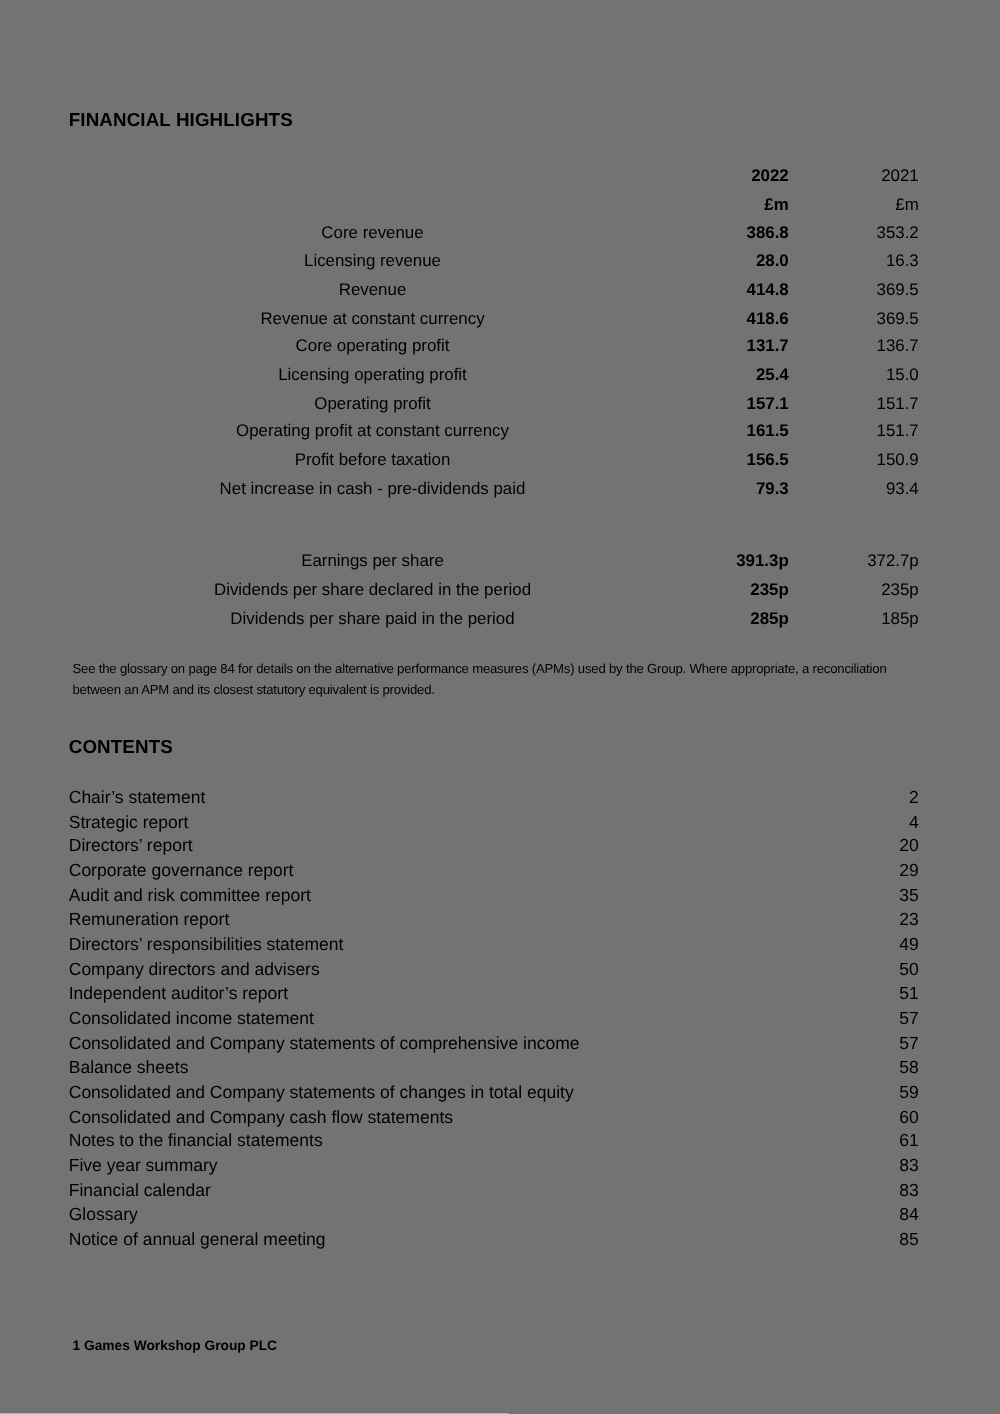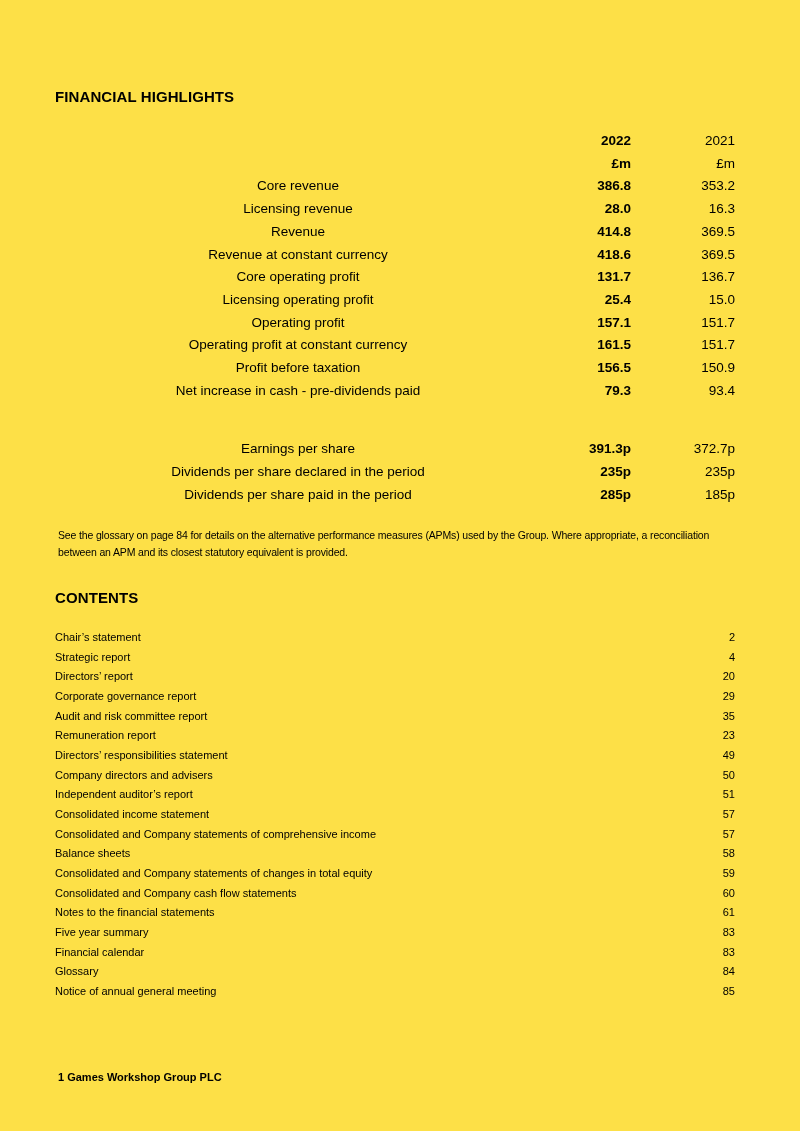--- a/index.html
+++ b/index.html
@@ -4,21 +4,21 @@
 <style>
   html, body {
     margin: 0;
     padding: 0;
     background: #ffffff;
   }
   .page {
     position: relative;
     width: 800px;
     height: 1131px;
-    background: #fde047;
+    background: #737373;
     color: #000000;
     font-family: "Liberation Sans", "DejaVu Sans", sans-serif;
     overflow: hidden;
   }
   .section-heading {
     position: absolute;
     left: 55px;
     margin: 0;
     font-size: 15px;
     font-weight: bold;
@@ -60,21 +60,21 @@
   .toc {
     position: absolute;
     top: 628px;
     left: 55px;
     width: 680px;
   }
   .toc-row {
     display: flex;
     align-items: center;
     line-height: 19.65px;
-    font-size: 11px;
+    font-size: 14px;
   }
   .toc-row .lbl { flex: 1 1 auto; text-align: left; }
   .toc-row .pg  { width: 60px; text-align: right; }
 
   .page-footer {
     position: absolute;
     top: 1071px;
     left: 58px;
     font-size: 11px;
     font-weight: bold;

